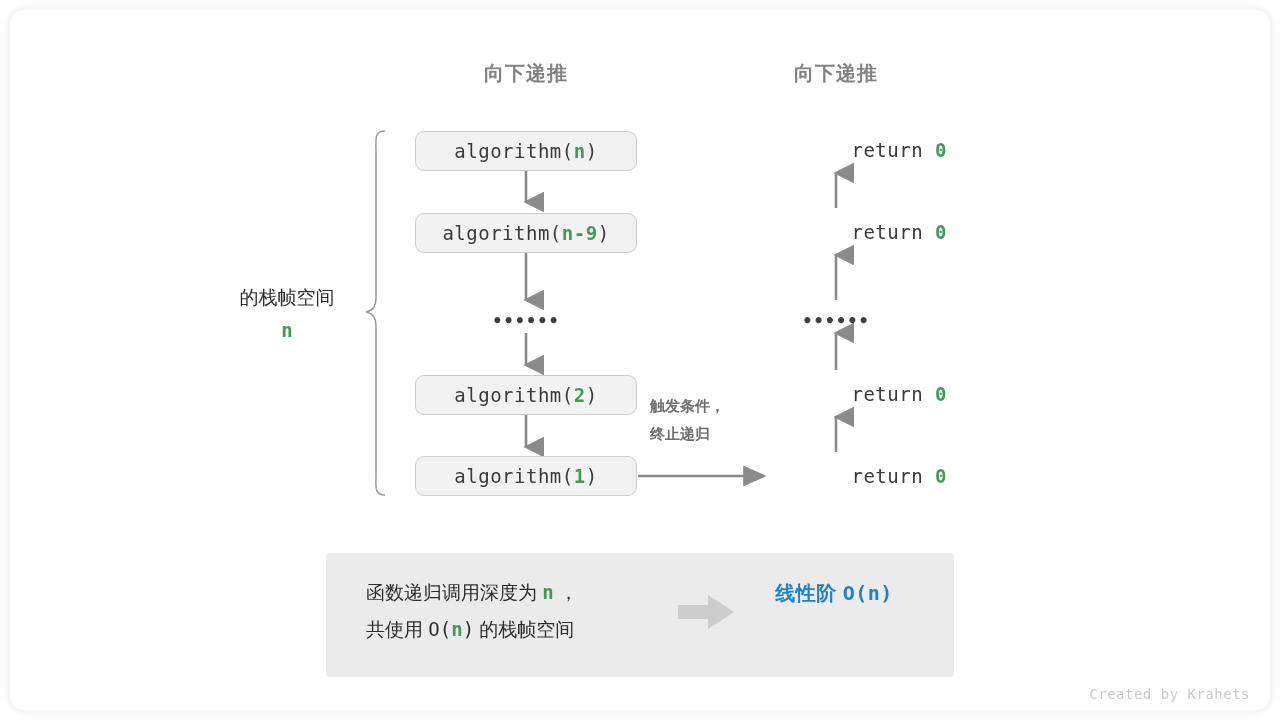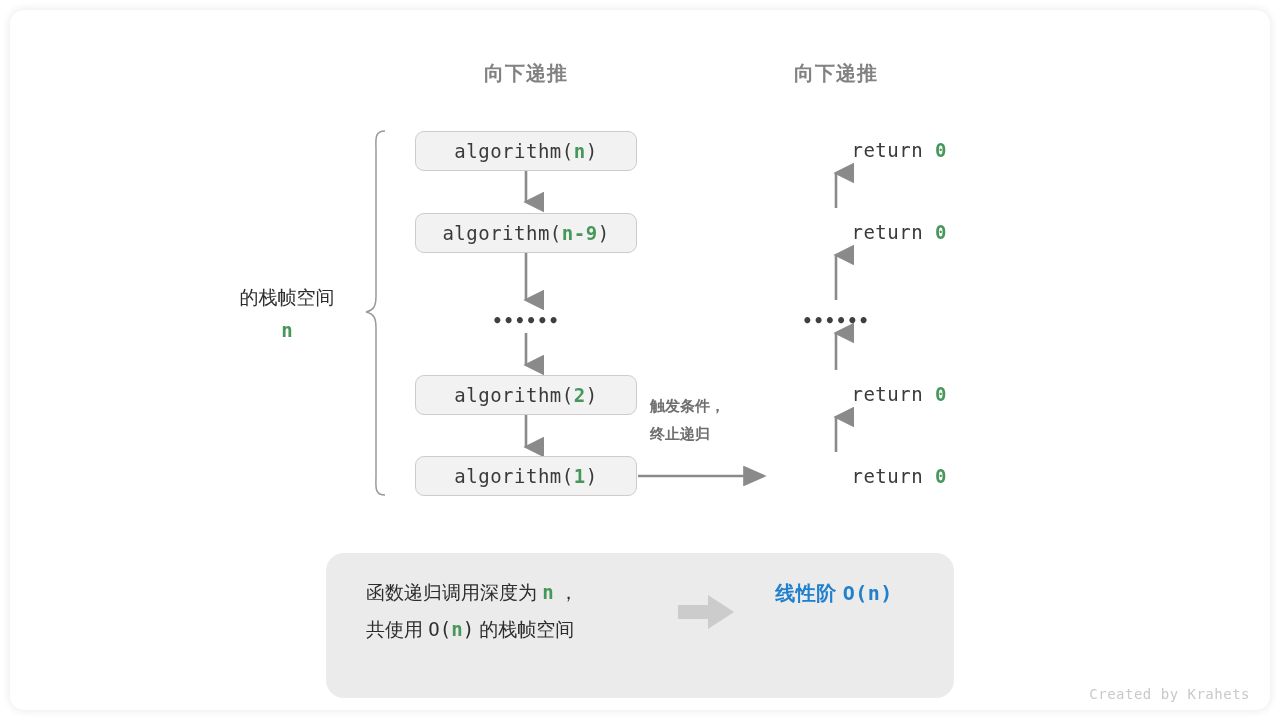--- a/index.html
+++ b/index.html
@@ -101,23 +101,23 @@
     color: #6e6e6e;
     line-height: 1.85;
     text-align: left;
   }
 
   .summary-box {
     position: absolute;
     left: 326px;
     top: 553px;
     width: 628px;
-    height: 145px;
+    height: 124px;
     background: #ebebeb;
-    border-radius: 18px;
+    border-radius: 4px;
     box-sizing: border-box;
   }
   .sum-left {
     position: absolute;
     left: 40px;
     top: 21px;
     font-size: 19px;
     color: #2d2d2d;
     line-height: 1.95;
     white-space: nowrap;

